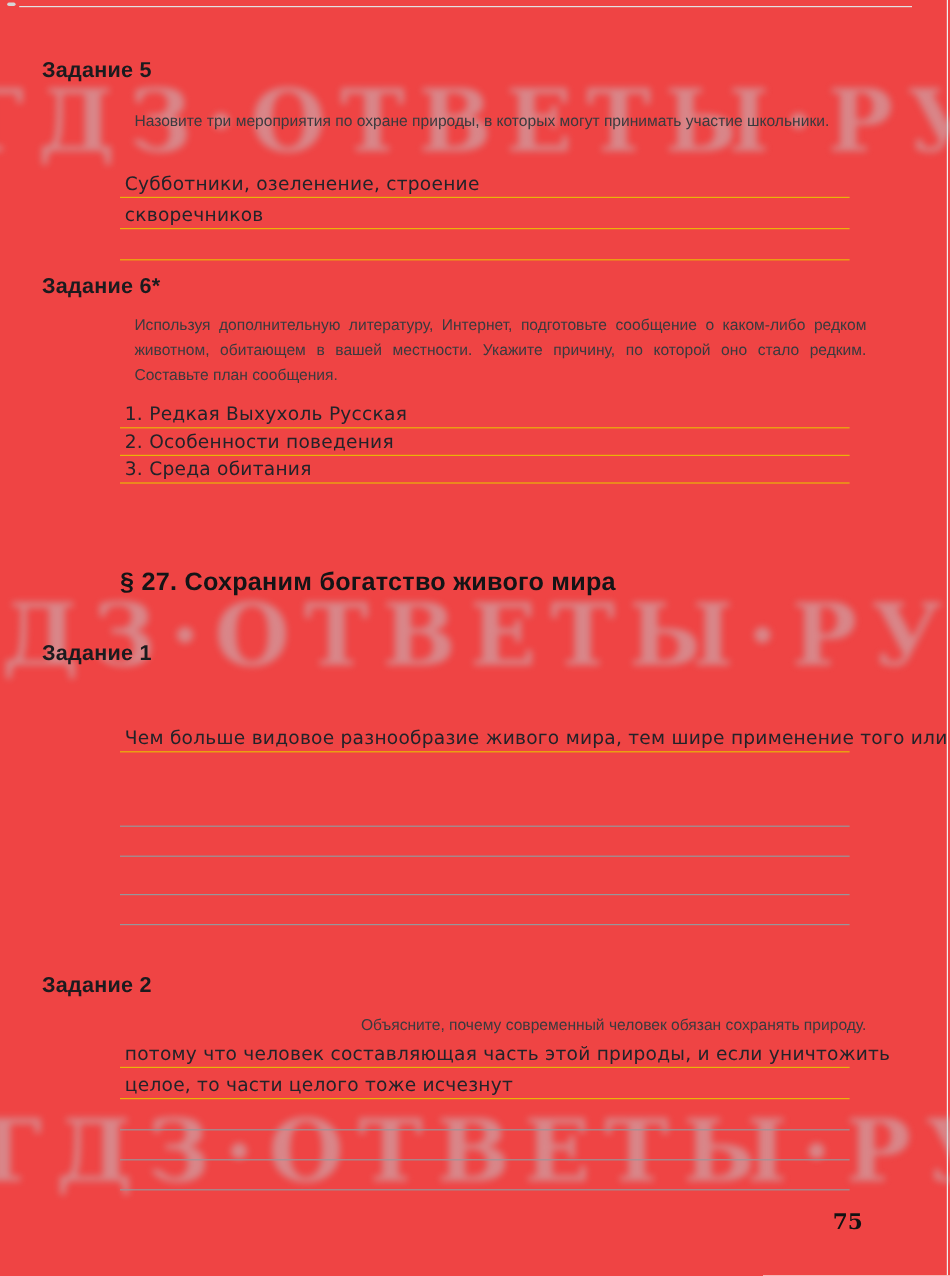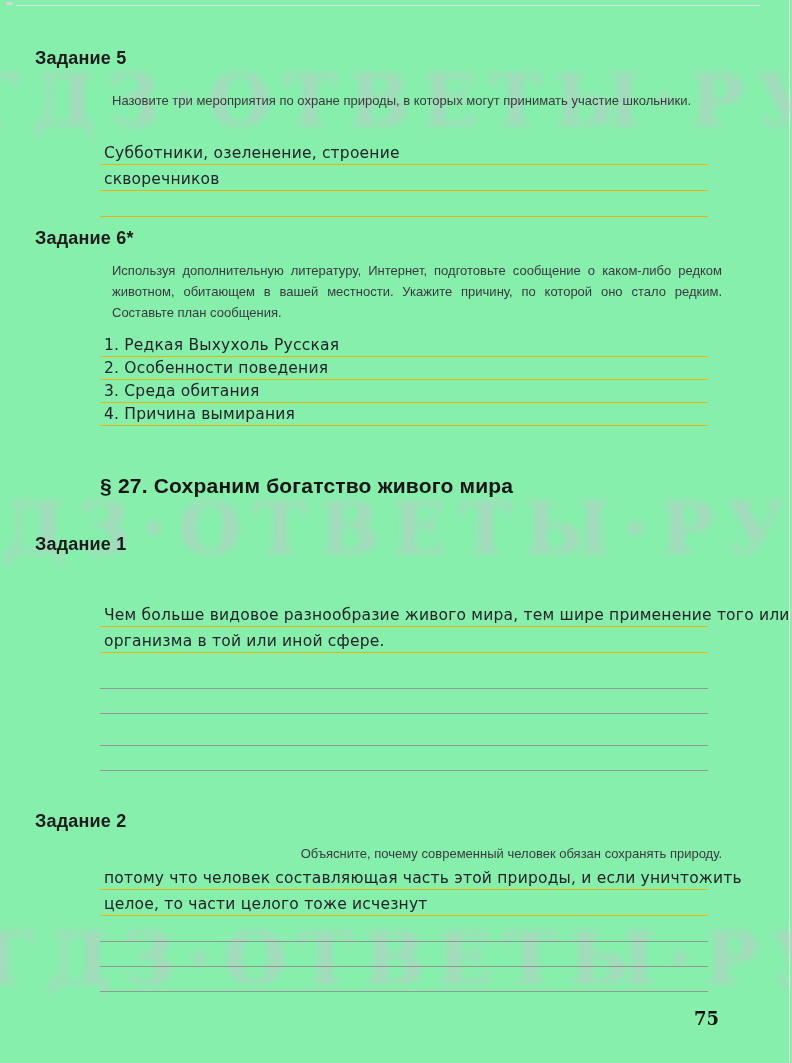--- a/index.html
+++ b/index.html
@@ -1,18 +1,18 @@
 <!DOCTYPE html>
 <html><head>
 <meta charset="utf-8">
 <style>
   html,body { margin:0; padding:0; background:#ffffff; }
   .page {
     position:relative; width:792px; height:1063px;
-    background:#86efac; overflow:hidden;
+    background:#ef4444; overflow:hidden;
     font-family:"Liberation Sans", sans-serif;
   }
   
   .edge-top { position:absolute; top:5px; left:16px; width:744px; height:1px; background:#e2e2e2; }
   .edge-right { position:absolute; top:0; right:2px; width:1px; height:100%; background:#f0f0f0; }
   .speck { position:absolute; top:2px; left:6px; width:7px; height:3px; background:#d6d6d6; border-radius:2px; }
 
   
   .watermark {
     position:absolute; white-space:nowrap; pointer-events:none;
@@ -84,33 +84,27 @@
 
   <div class="ansrow" style="top:334px; height:23px;">
     <span class="hand">1. Редкая Выхухоль Русская</span>
   </div>
   <div class="ansrow" style="top:357px; height:23px;">
     <span class="hand">2. Особенности поведения</span>
   </div>
   <div class="ansrow" style="top:380px; height:23px;">
     <span class="hand">3. Среда обитания</span>
   </div>
-  <div class="ansrow" style="top:403px; height:23px;">
-    <span class="hand">4. Причина вымирания</span>
-  </div>
 
   <div class="section-heading" style="top:474px;">§ 27. Сохраним богатство живого мира</div>
 
   <div class="task-heading" style="top:534px;">Задание 1</div>
 
   <div class="ansrow" style="top:601px; height:26px;">
     <span class="hand">Чем больше видовое разнообразие живого мира, тем шире применение того или иного</span>
-  </div>
-  <div class="ansrow" style="top:627px; height:26px;">
-    <span class="hand">организма в той или иной сфере.</span>
   </div>
 
   <div class="blank-line" style="top:688px;"></div>
   <div class="blank-line" style="top:713px;"></div>
   <div class="blank-line" style="top:745px;"></div>
   <div class="blank-line" style="top:770px;"></div>
 
   <div class="task-heading" style="top:811px;">Задание 2</div>
   <div class="prompt" style="top:843px; text-align:right;">Объясните, почему современный человек обязан сохранять природу.</div>
 

